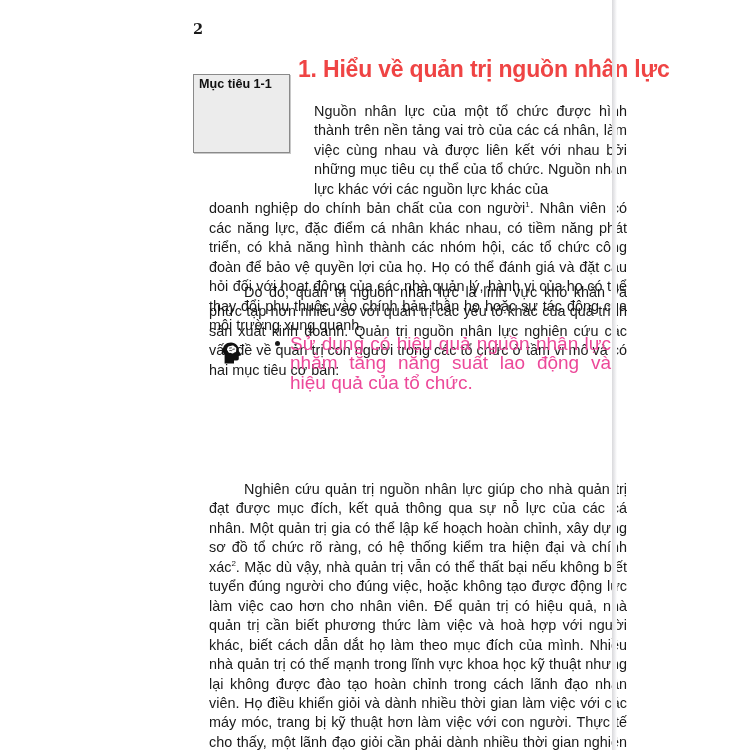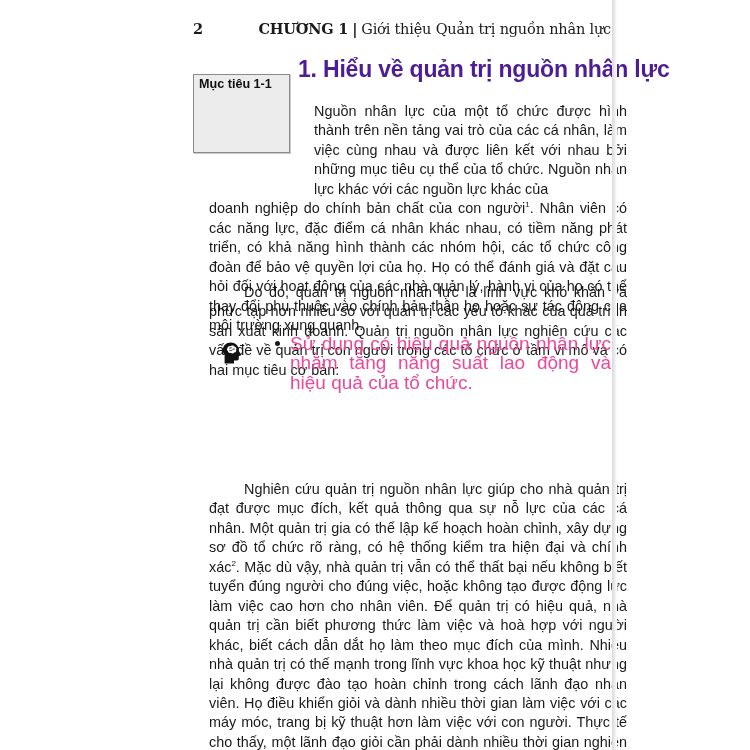--- a/index.html
+++ b/index.html
@@ -75,21 +75,21 @@
   .objective-text { display: block; }
 
   .section-heading {
     position: absolute;
     left: 298px;
     top: 56px;
     margin: 0;
     font-size: 23px;
     font-weight: bold;
     letter-spacing: -0.2px;
-    color: #4c1d95;
+    color: #ef4444;
     white-space: nowrap;
   }
 
   .para {
     position: absolute;
     margin: 16px;
     font-size: 14.4px;
     line-height: 19.45px;
     text-align: justify;
     color: #1a1a1a;
@@ -134,23 +134,20 @@
     background: #1a1a1a;
   }
 </style>
 </head>
 <body>
 
 <div class="page">
 
   <div class="running-head">
     <span class="page-number">2</span>
-    <span class="chapter-title">
-      <span class="chapter-label">CHƯƠNG 1</span><span class="chapter-sep">|</span><span>Giới thiệu Quản trị nguồn nhân lực</span>
-    </span>
   </div>
 
   <div class="objective-box">
     <span class="objective-title">Mục tiêu 1-1</span>
   </div>
 
   <h1 class="section-heading">1. Hiểu về quản trị nguồn nhân lực</h1>
 
   <p class="para para-1">
     <span>Nguồn nhân lực của một tổ chức được hình thành trên nền tảng vai trò của các cá nhân, làm việc cùng nhau và được liên kết với nhau bởi những mục tiêu cụ thể của tổ chức. Nguồn nhân lực khác với các nguồn lực khác của</span>

